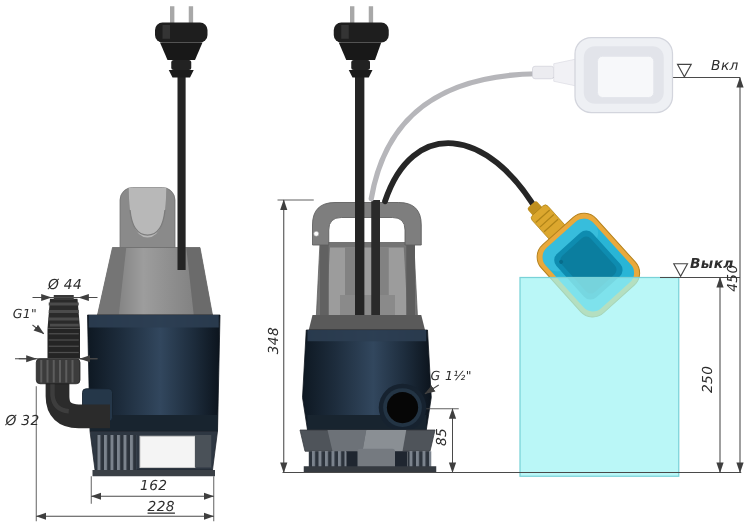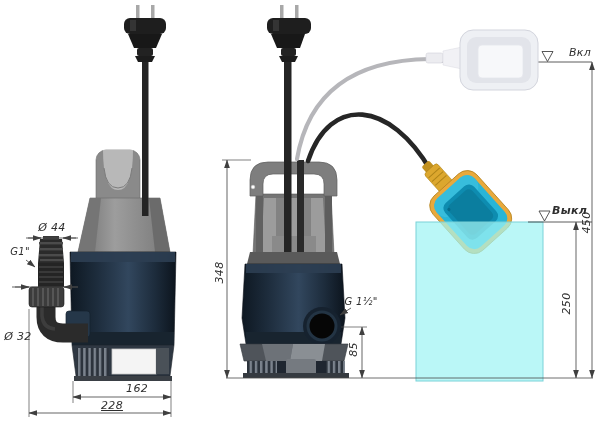--- a/index.html
+++ b/index.html
@@ -212,22 +212,22 @@
     <line x1="592" y1="62" x2="592" y2="378" marker-start="url(#ar)" marker-end="url(#ar)"></line>
     <line x1="576" y1="222" x2="576" y2="378" marker-start="url(#ar)" marker-end="url(#ar)"></line>
   </g>
   <polygon points="542,51.5 553,51.5 547.5,61.5" fill="#ffffff" stroke="#444" stroke-width="0.9"></polygon>
   <polygon points="539,211 550,211 544.5,221" fill="#ffffff" stroke="#444" stroke-width="0.9"></polygon>
 </svg>
 
 <span class="dim" style="left:26px;top:221px;width:52px;">Ø 44</span>
 <span class="dim sm" style="left:4px;top:245px;width:32px;">G1"</span>
 <span class="dim" style="left:0px;top:282px;width:36px;margin-top:48px;">Ø 32</span>
-<span class="dim" style="left:98px;top:382px;width:50px;text-align:right;">162</span>
-<span class="dim" style="left:87px;top:399px;width:50px;text-decoration:underline;">228</span>
+<span class="dim" style="left:98px;top:382px;width:50px;">162</span>
+<span class="dim" style="left:104px;top:399px;width:50px;text-decoration:underline;">228</span>
 <span class="dim rot" style="left:199px;top:266px;width:40px;">348</span>
 <span class="dim sm" style="left:338px;top:295px;width:46px;">G 1½"</span>
 <span class="dim rot" style="left:337px;top:343px;width:32px;">85</span>
 <span class="dim" style="left:555px;top:46px;width:36px;text-align:right;">Вкл</span>
 <span class="dim" style="left:552px;top:204px;width:46px;text-align:left;font-weight:bold;">Выкл</span>
 <span class="dim rot" style="left:566px;top:216px;width:40px;">450</span>
 <span class="dim rot" style="left:546px;top:297px;width:40px;">250</span>
 
 </div>
 

